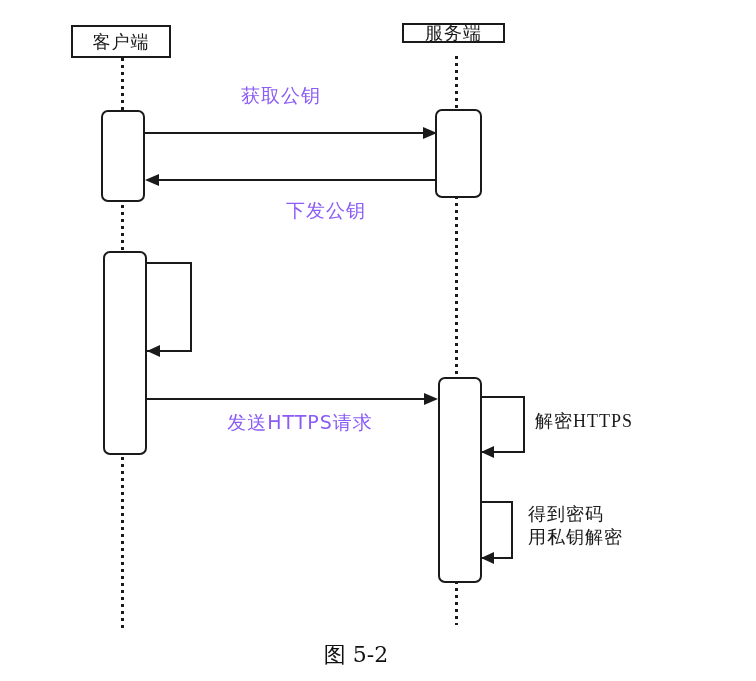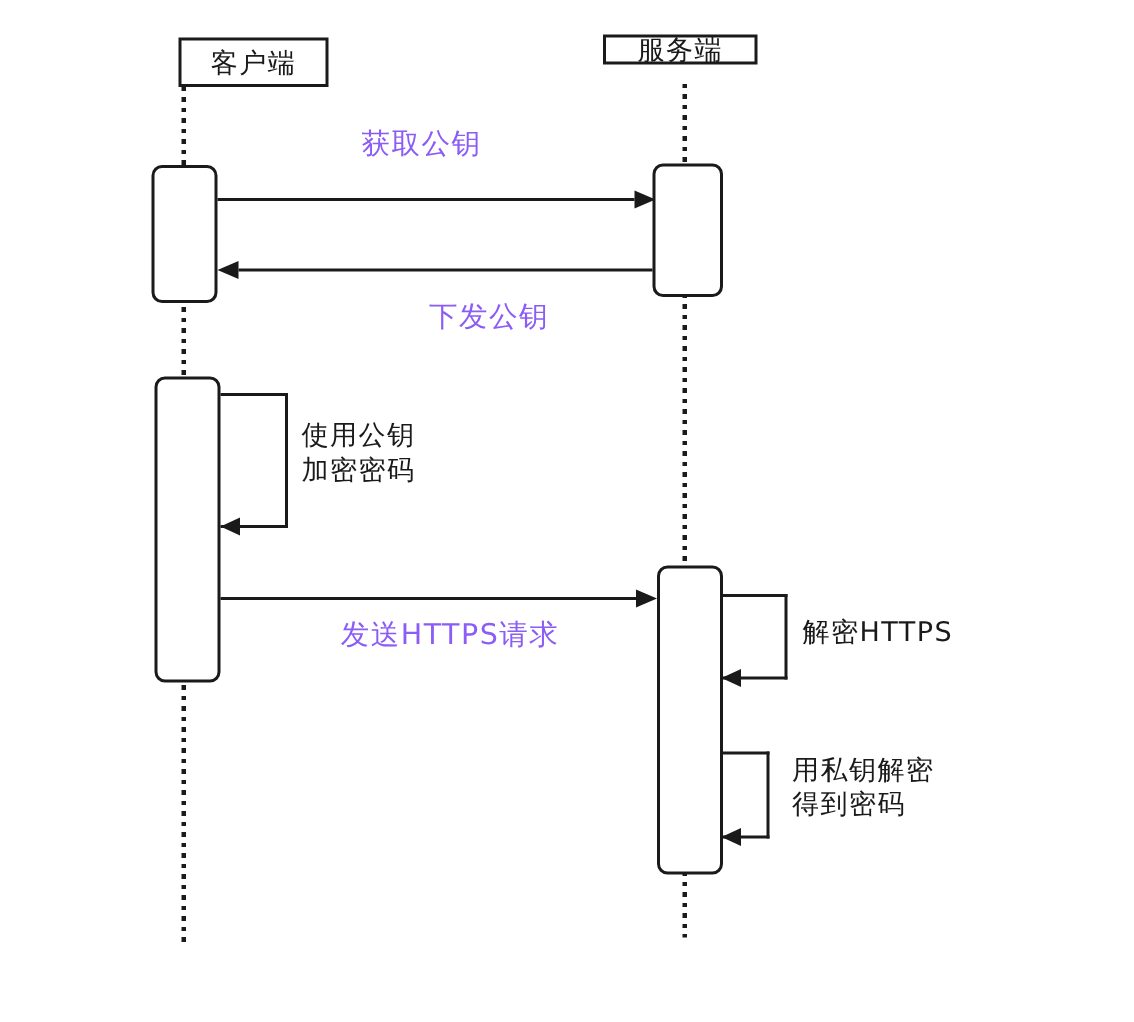--- a/index.html
+++ b/index.html
@@ -20,21 +20,21 @@
     position: absolute;
     border: 2px solid #1a1a1a;
     background: #ffffff;
     display: flex;
     align-items: center;
     justify-content: center;
     font-size: 18px;
     letter-spacing: 1px;
     z-index: 4;
   }
-  .actor-client { left: 71px;  top: 25px; width: 100px; height: 33px; margin-left: 48px; }
+  .actor-client { left: 71px;  top: 25px; width: 100px; height: 33px; }
   .actor-server { left: 402px; top: 23px; width: 103px; height: 20px; }
 
   
   .lifeline {
     position: absolute;
     width: 3px;
     background: repeating-linear-gradient(to bottom, #1a1a1a 0 3px, transparent 3px 7px);
     z-index: 1;
   }
   .lifeline-client { left: 121px; top: 58px; height: 570px; }
@@ -108,21 +108,21 @@
   .loop-label {
     position: absolute;
     font-size: 18px;
     line-height: 23px;
     letter-spacing: 1px;
     white-space: nowrap;
     z-index: 4;
     color: #1a1a1a;
   }
   .label-loop-client  { left: 201px; top: 279px; }
-  .label-loop-server1 { left: 535px; top: 410px; }
+  .label-loop-server1 { left: 535px; top: 410px; font-family: Liberation Serif, serif; }
   .label-loop-server2 { left: 528px; top: 502px; }
 
   
   .caption {
     position: absolute;
     left: 276px; top: 640px;
     width: 160px;
     text-align: center;
     font-family: "DejaVu Serif", "Liberation Serif", serif;
     font-size: 22px;
@@ -148,39 +148,36 @@
   <div class="msg-line line-msg1"></div>
   <div class="arrow-right head-msg1"></div>
   <div class="msg-label label-msg1">获取公钥</div>
 
   <div class="msg-line line-msg2"></div>
   <div class="arrow-left head-msg2"></div>
   <div class="msg-label label-msg2">下发公钥</div>
 
   <div class="self-loop loop-client"></div>
   <div class="arrow-left head-loop-client"></div>
-  <div class="loop-label label-loop-client">
-    <div>使用公钥</div>
-    <div>加密密码</div>
-  </div>
 
   <div class="msg-line line-msg3"></div>
   <div class="arrow-right head-msg3"></div>
   <div class="msg-label label-msg3">发送HTTPS请求</div>
 
   <div class="self-loop loop-server1"></div>
   <div class="arrow-left head-loop-server1"></div>
   <div class="loop-label label-loop-server1">解密HTTPS</div>
 
   <div class="self-loop loop-server2"></div>
   <div class="arrow-left head-loop-server2"></div>
   <div class="loop-label label-loop-server2">
+    <div>得到密码</div>
     <div>用私钥解密</div>
-    <div>得到密码</div>
   </div>
 
   <div class="activation bar-client-1"></div>
   <div class="activation bar-server-1"></div>
   <div class="activation bar-client-2"></div>
   <div class="activation bar-server-2"></div>
 
+  <div class="caption">图 5-2</div>
 
 </div>
 
 </body></html>

